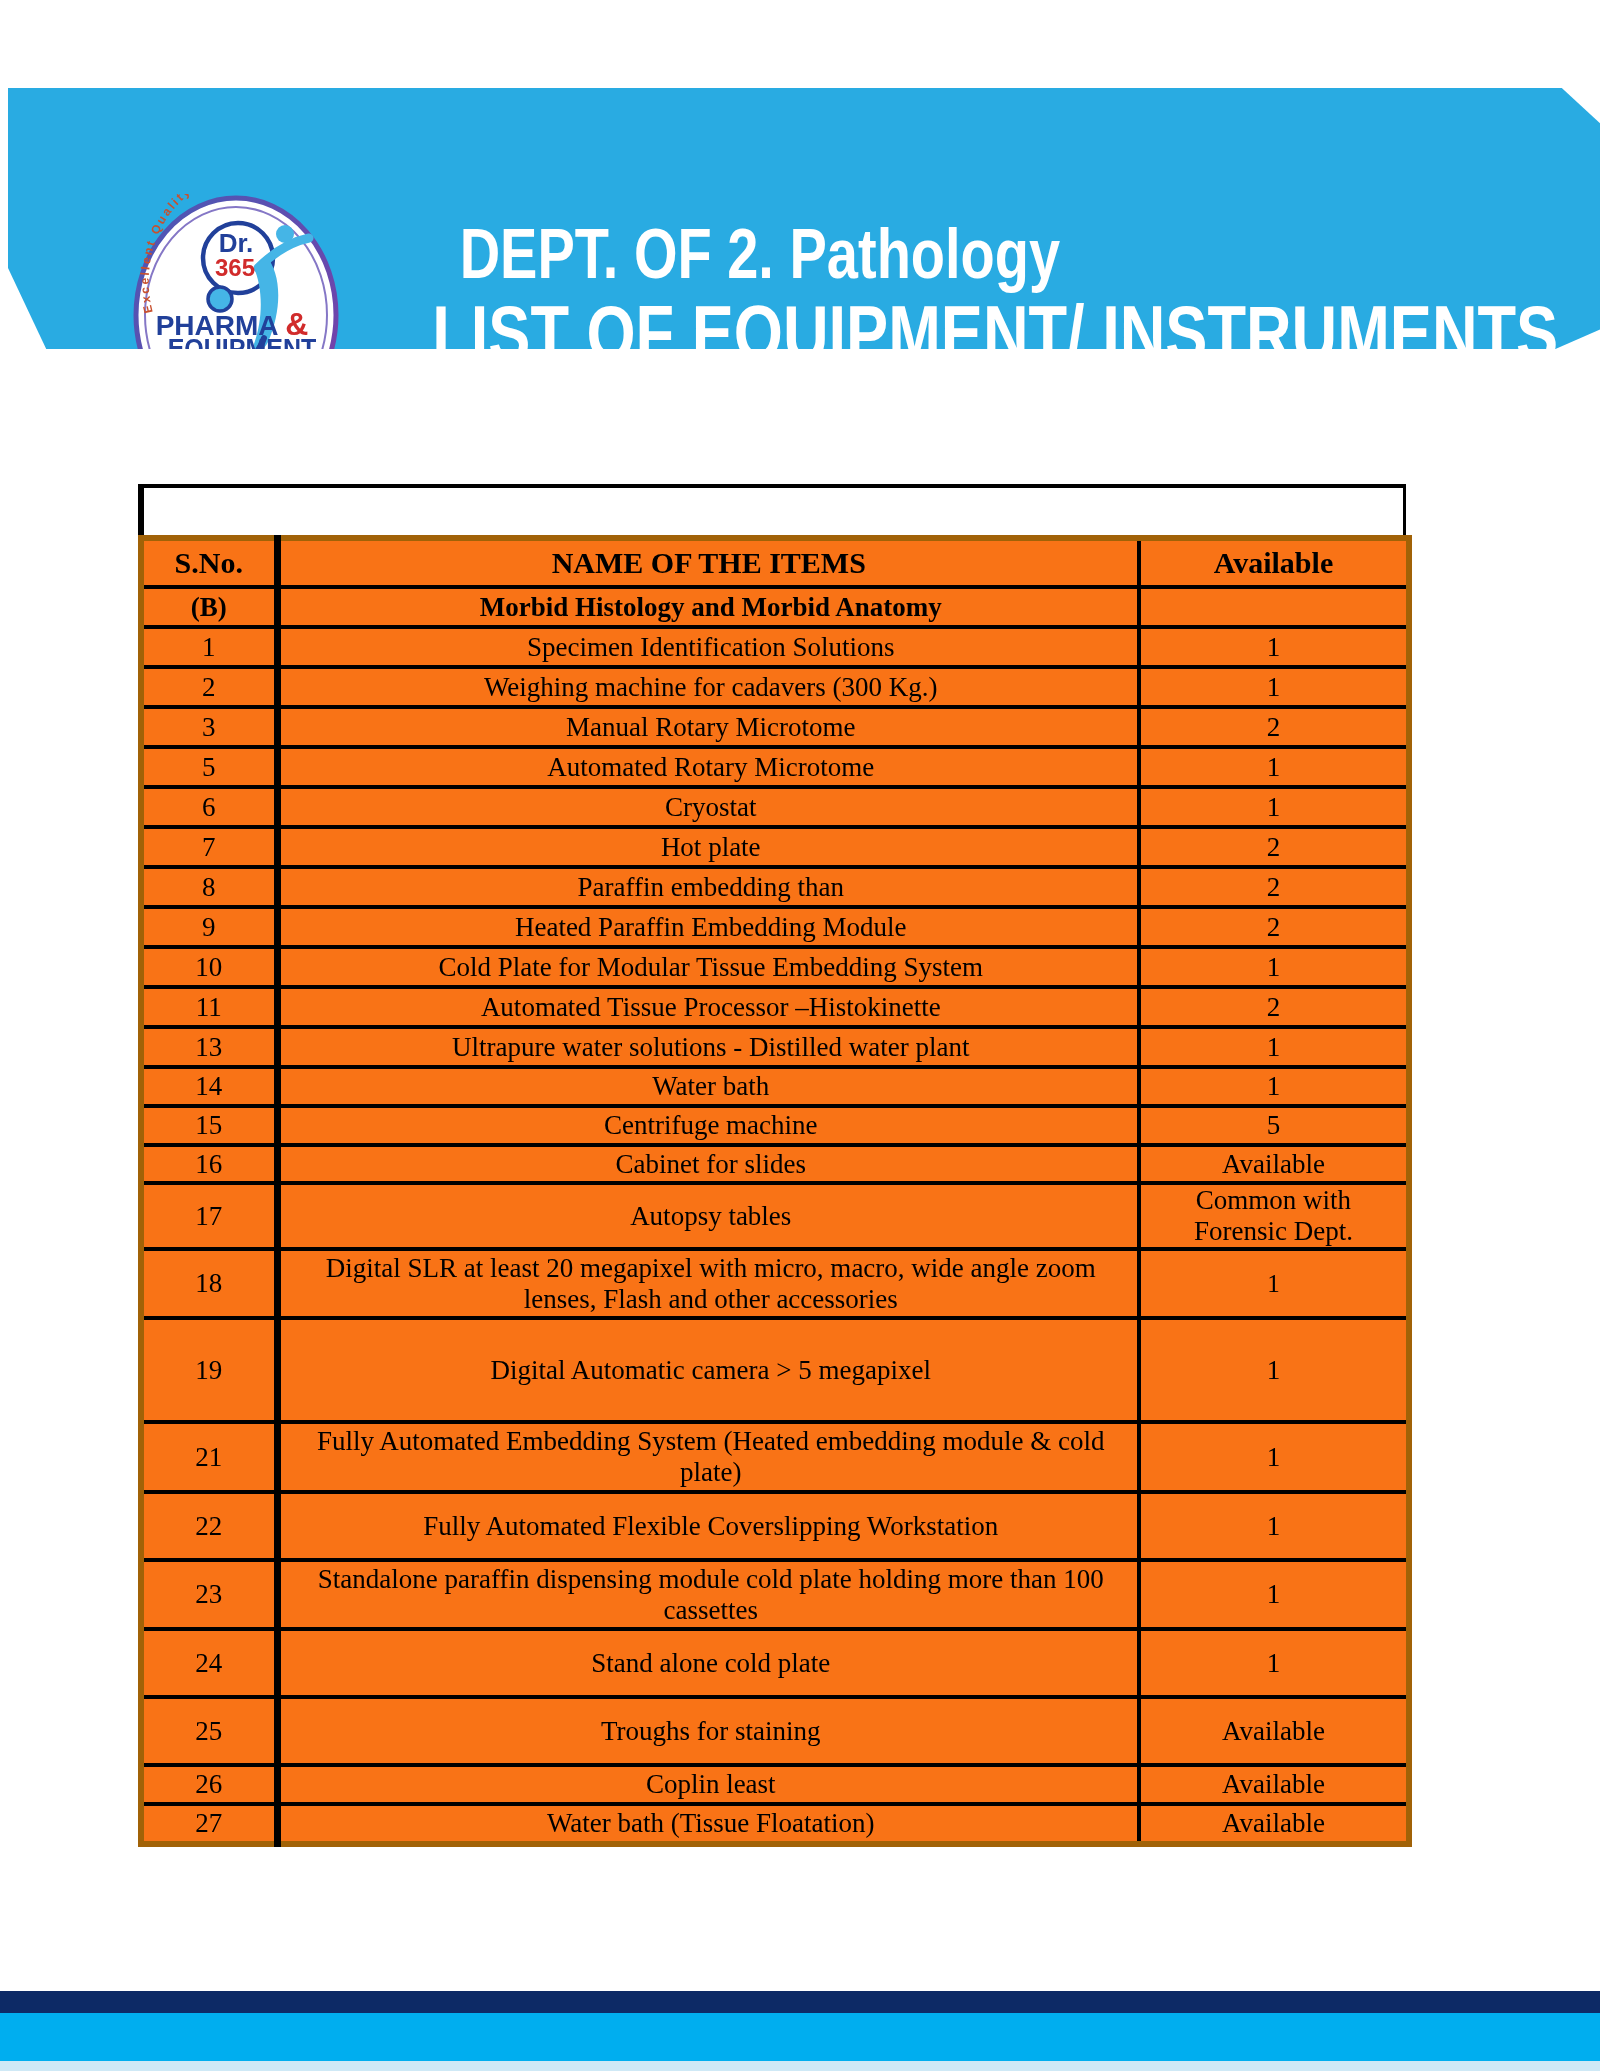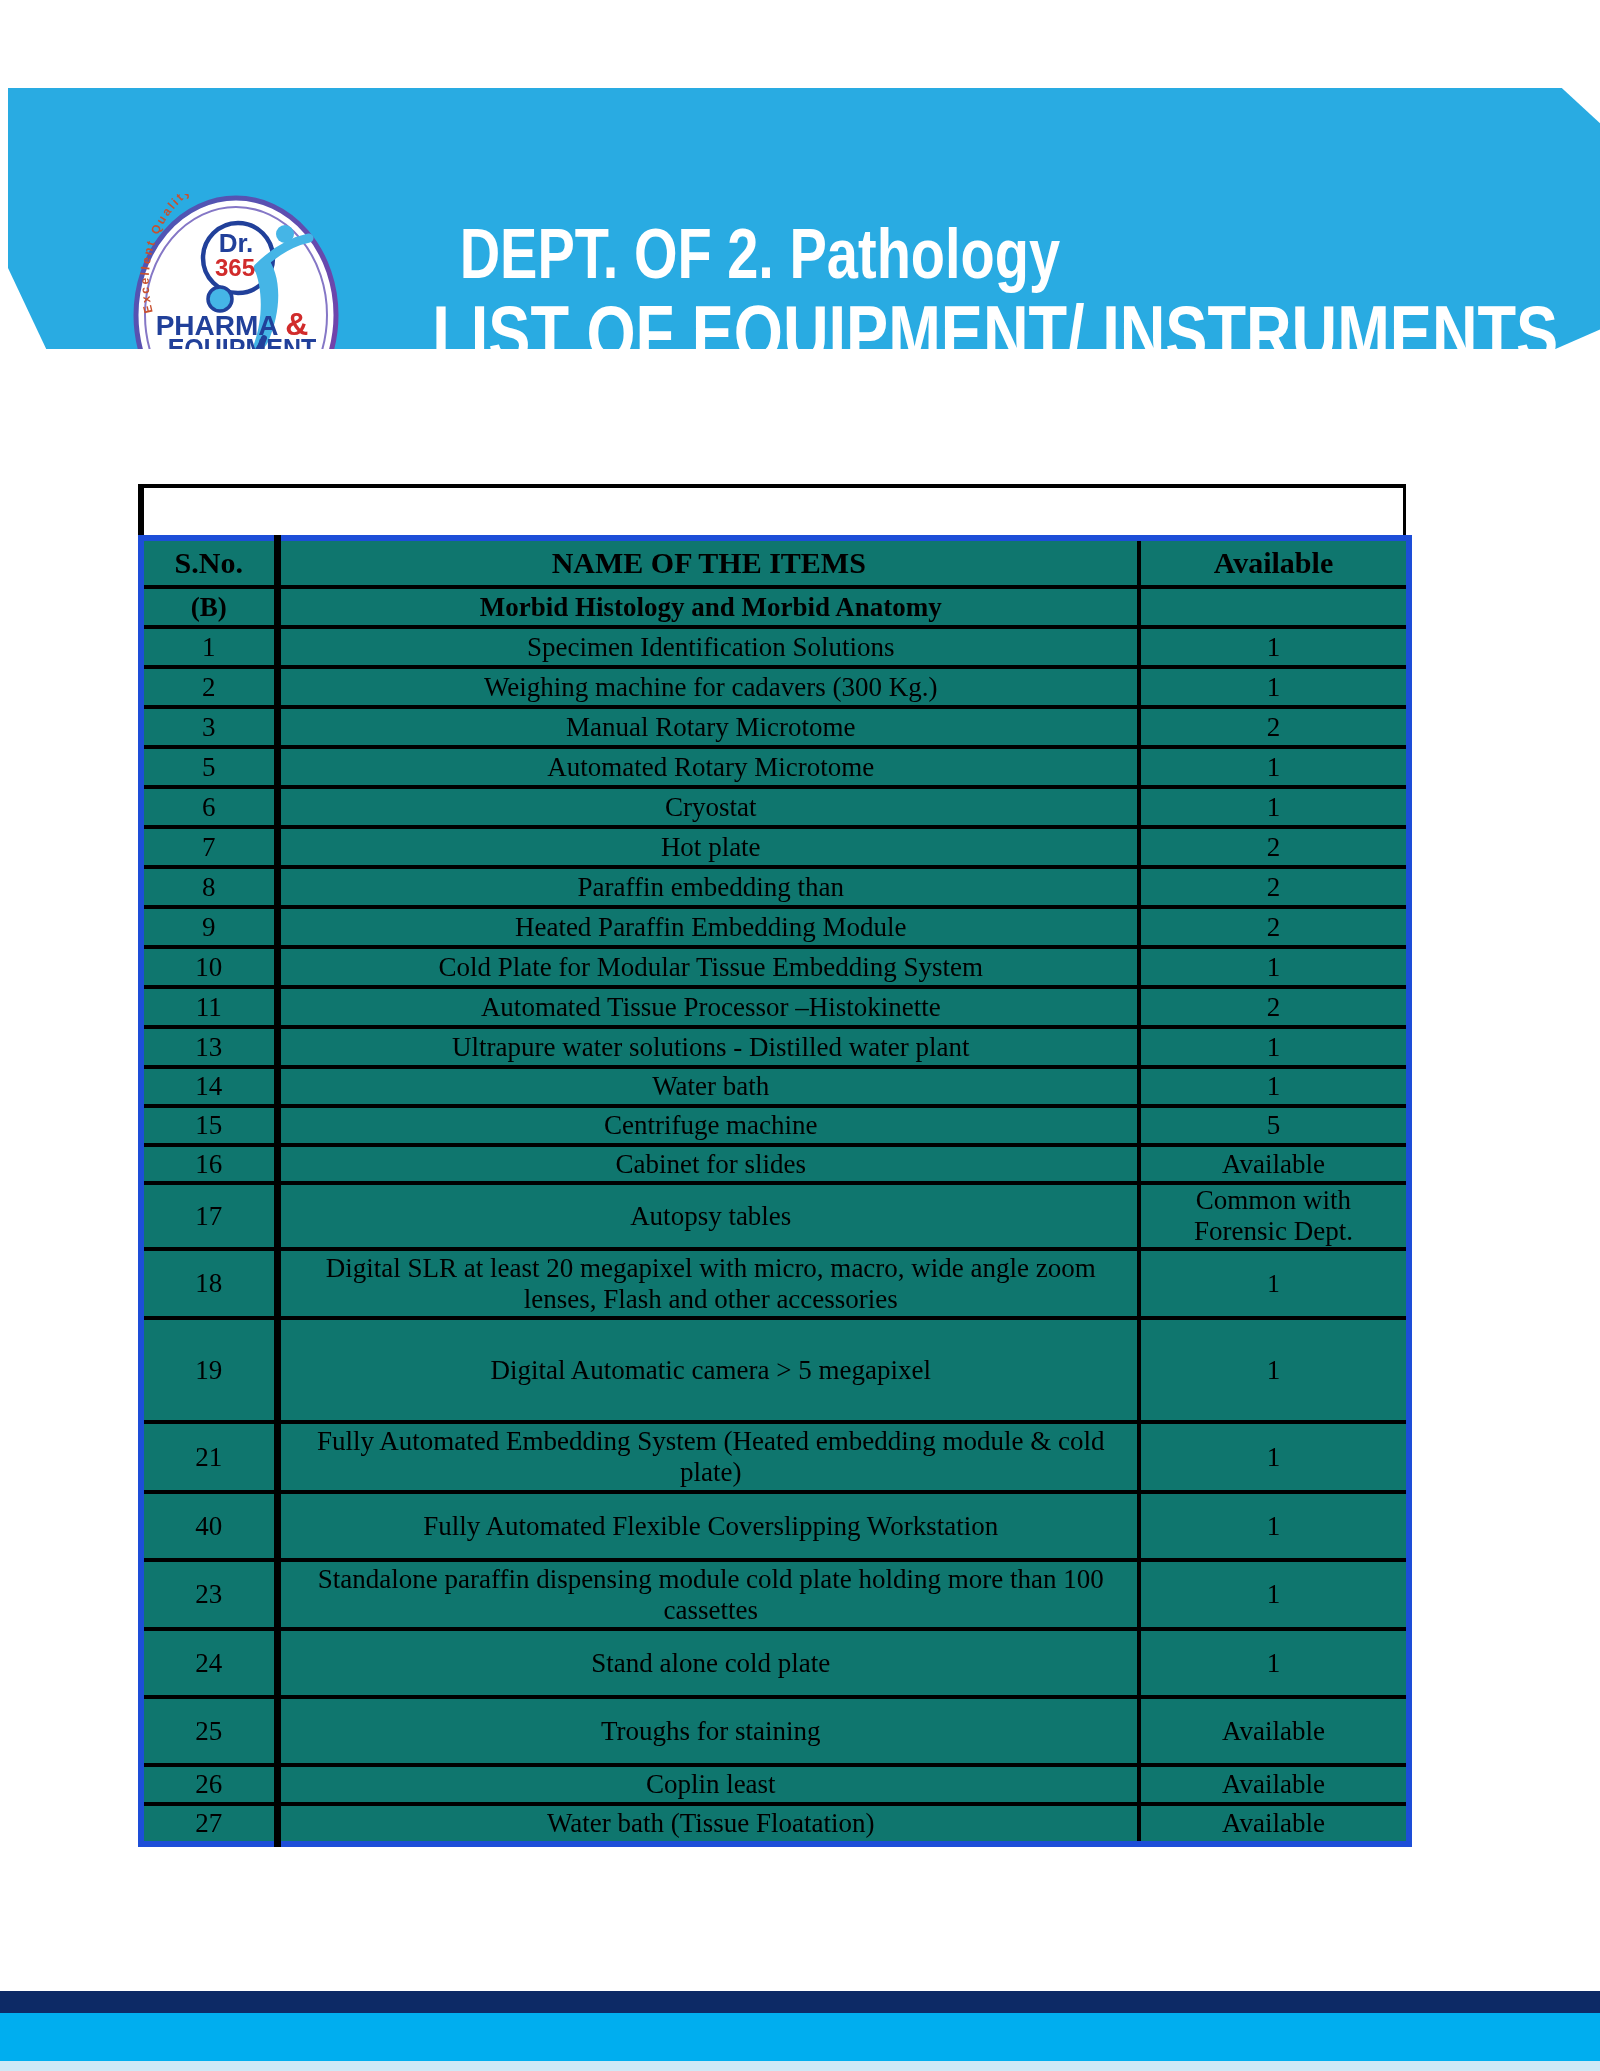--- a/index.html
+++ b/index.html
@@ -29,21 +29,21 @@
   .logo{position:absolute;left:124px;top:106px;width:208px;height:242px;}
   
   .tbl-wrap{position:absolute;left:138px;top:484px;width:1268px;}
   .tbl-spacer{
     box-sizing:border-box;width:1268px;height:51px;
     border-top:4px solid #000;border-left:6px solid #000;border-right:3px solid #000;
     background:#fff;
   }
   table.equip{
     width:1268px;border-collapse:collapse;table-layout:fixed;
-    border:6px solid #1d4ed8;background:#0f766e;
+    border:6px solid #a16207;background:#f97316;
   }
   table.equip th, table.equip td{
     border:4px solid #000;vertical-align:middle;overflow:hidden;
     font-family:"Liberation Serif", serif;color:#000;
   }
   table.equip th{font-size:30px;font-weight:bold;text-align:center;height:42px;}
   table.equip td{font-size:27px;line-height:1.14;}
   td.c-sno{text-align:center;border-right-width:7px !important;}
   th.c-sno{border-right-width:7px !important;}
   td.c-name{text-align:center;padding:2px 6px 2px 10px;}
@@ -238,21 +238,21 @@
   </tr>
 
 
   <tr>
     <td class="c-sno">21</td>
     <td class="c-name">Fully Automated Embedding System (Heated embedding module &amp; cold plate)</td>
     <td class="c-av">1</td>
   </tr>
 
   <tr>
-    <td class="c-sno">40</td>
+    <td class="c-sno">22</td>
     <td class="c-name">Fully Automated Flexible Coverslipping Workstation</td>
     <td class="c-av">1</td>
   </tr>
 
   <tr>
     <td class="c-sno">23</td>
     <td class="c-name">Standalone paraffin dispensing module cold plate holding more than 100 cassettes</td>
     <td class="c-av">1</td>
   </tr>
 

